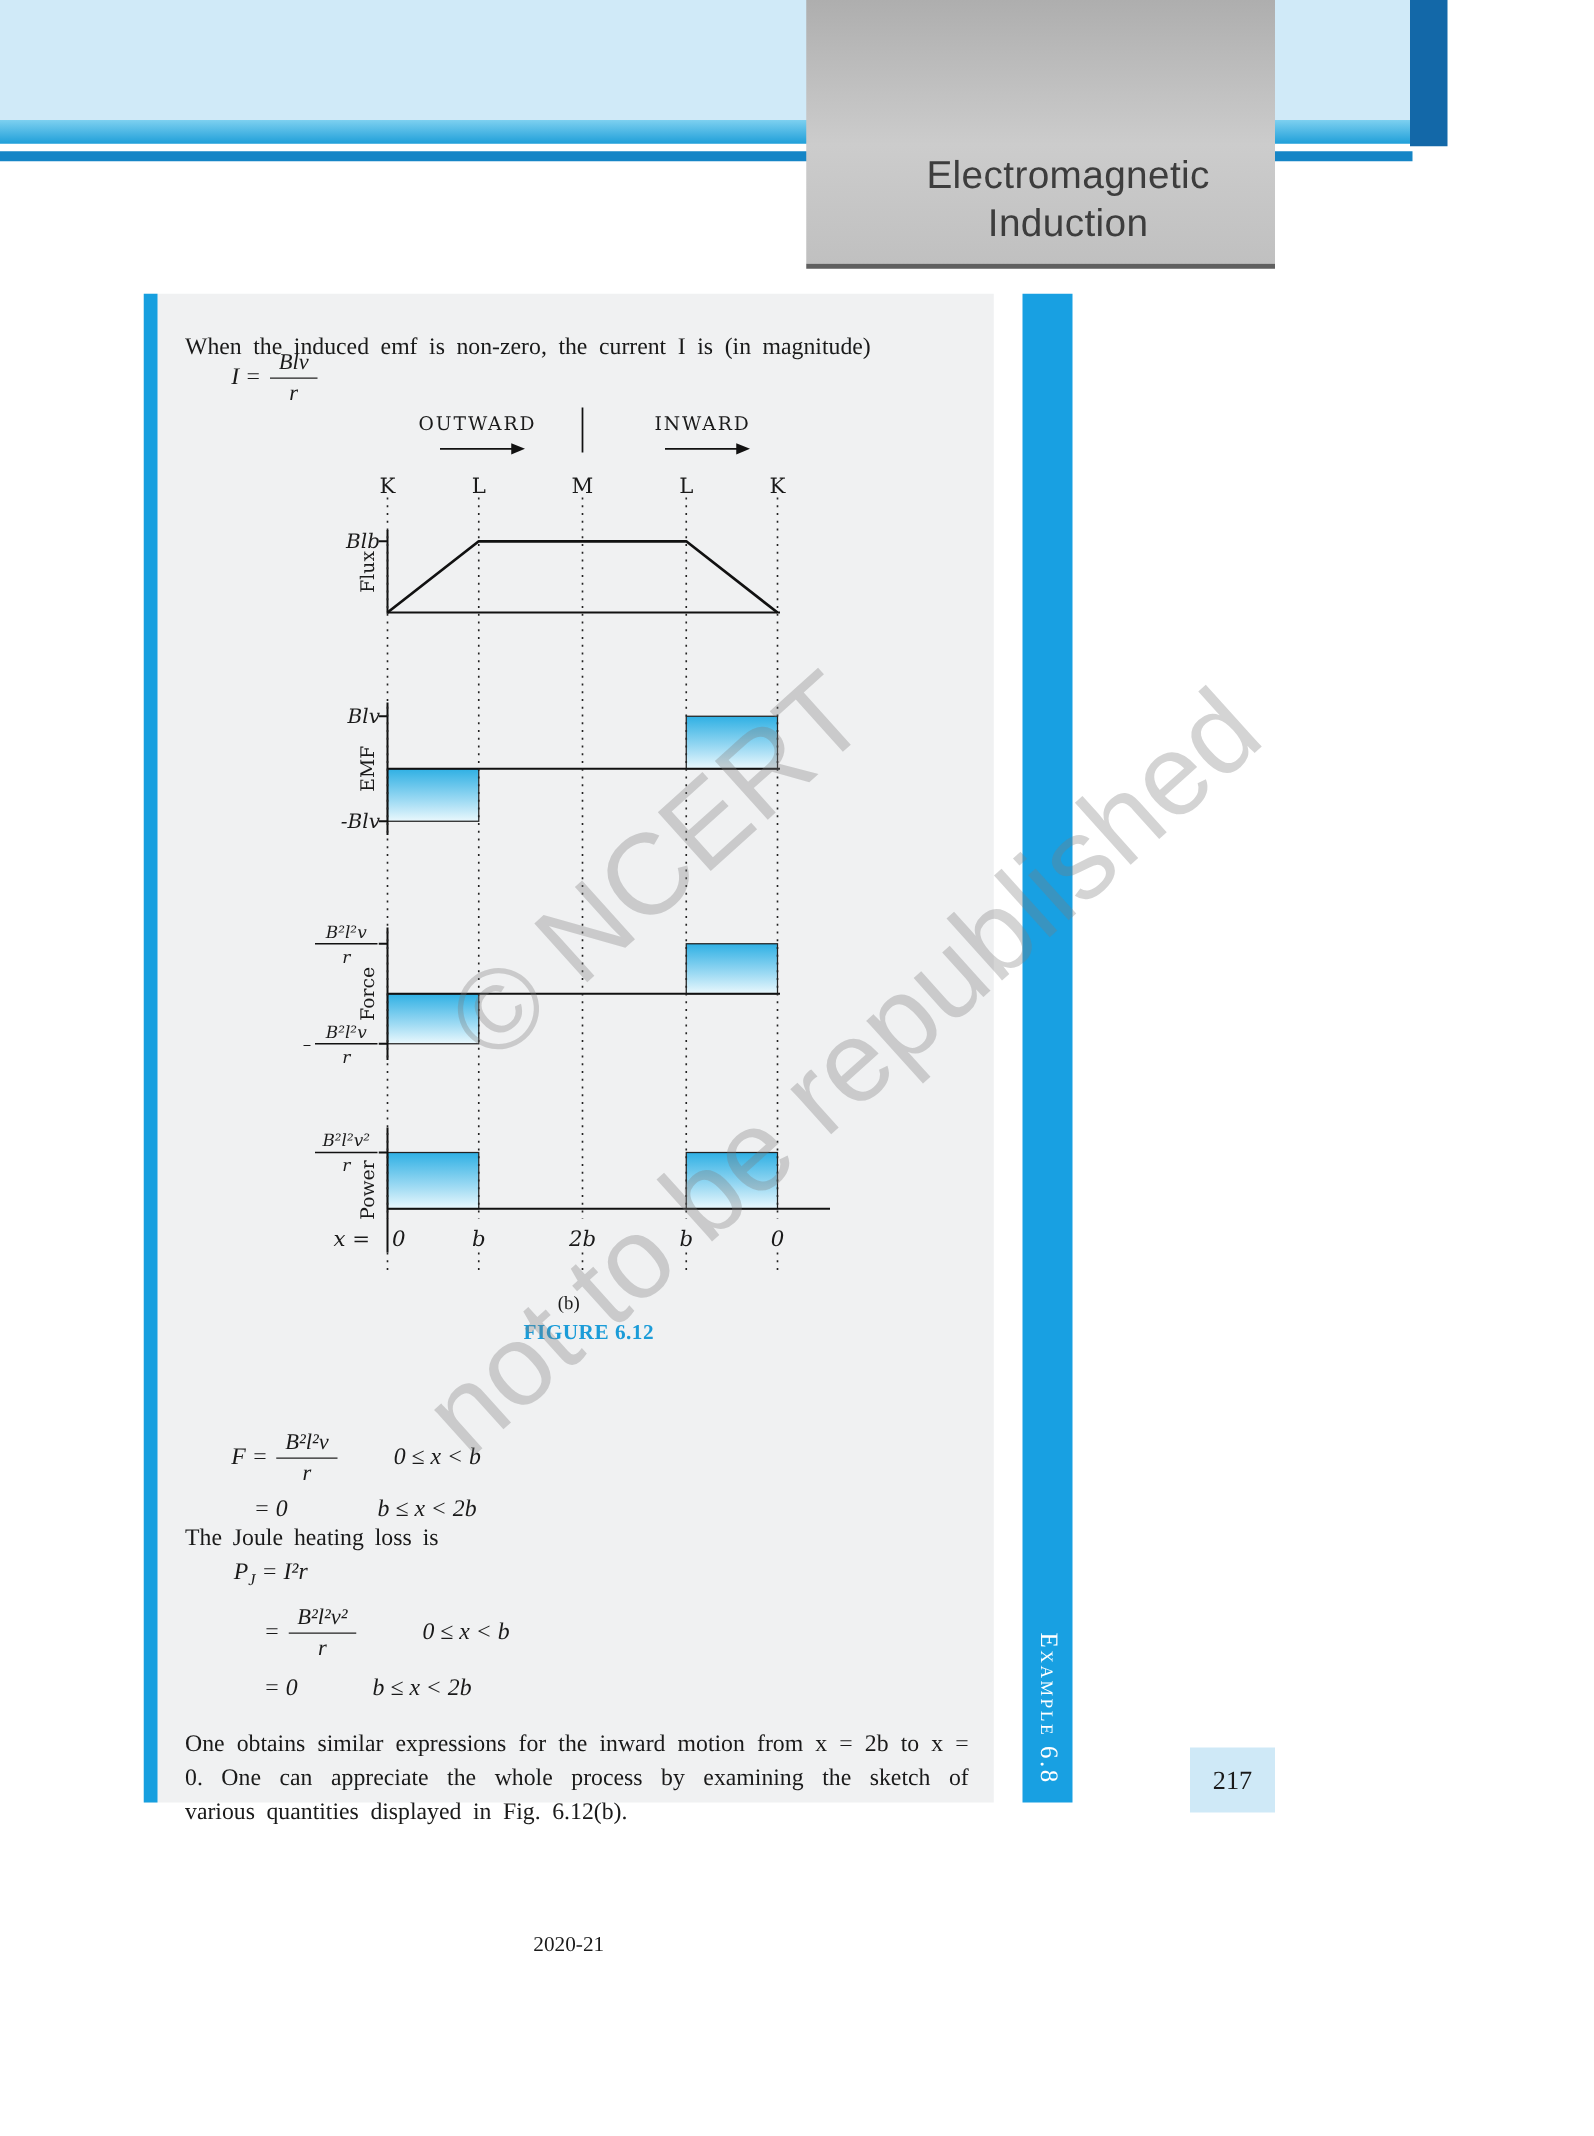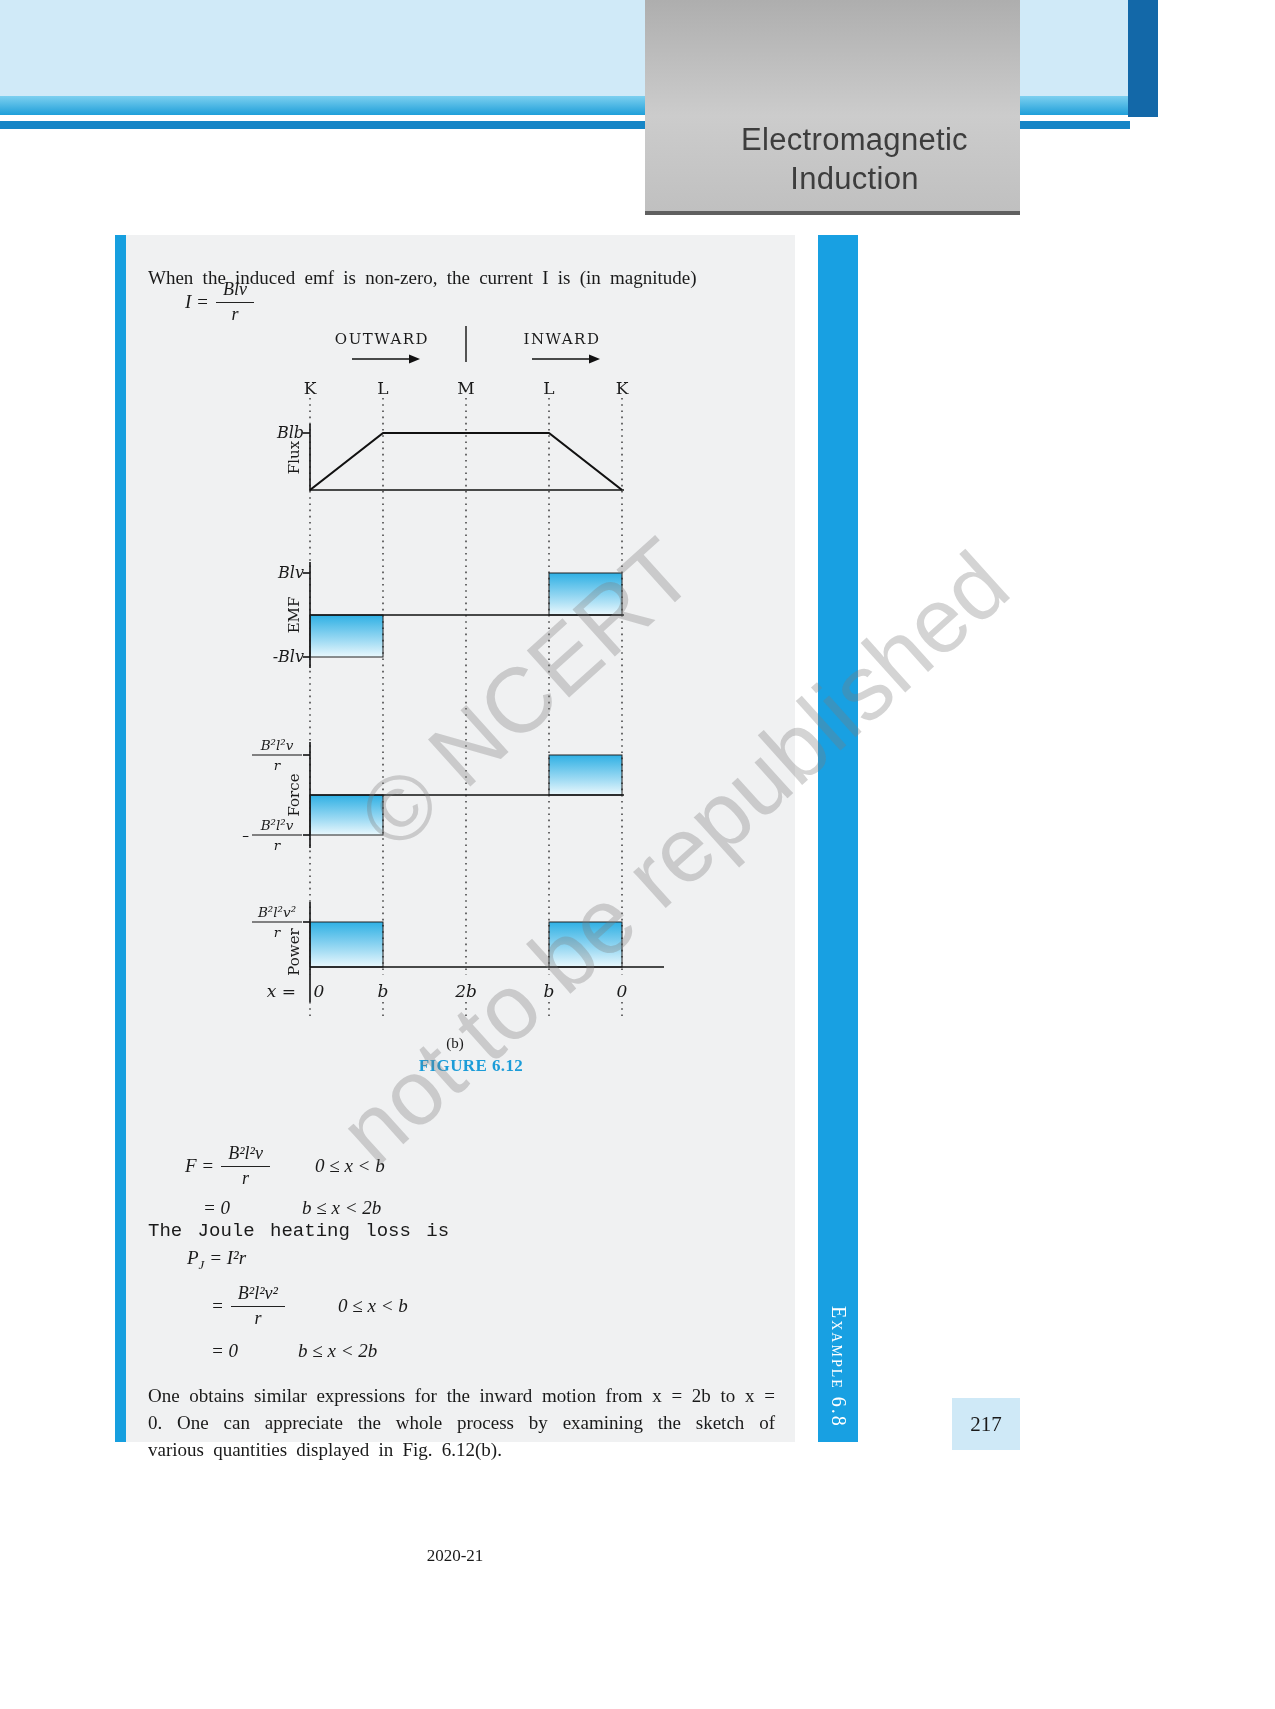--- a/index.html
+++ b/index.html
@@ -18,21 +18,21 @@
   .chapter-title{font-family:"Liberation Sans",sans-serif;font-size:31px;line-height:1.28;
                  color:#3d3d3d;text-align:center;padding-bottom:12px;letter-spacing:.3px;margin-left:44px;}
 
   
   .content-panel{position:absolute;left:115px;top:235px;width:680px;height:1207px;background:#f0f1f2;z-index:1;}
   .left-strip{position:absolute;left:0;top:0;width:11px;height:100%;background:#169fdf;}
   .para{position:absolute;font-size:19px;line-height:1.43;text-align:justify;word-spacing:4.5px;}
   #intro{left:33px;top:10px;width:622px;}
   #para-force{left:33px;top:852px;width:627px;}
   #para-final{left:33px;top:1128px;width:627px;}
-  #joule-intro{position:absolute;left:33px;top:985px;font-size:19px;word-spacing:4px;font-family:Liberation Mono, monospace;}
+  #joule-intro{position:absolute;left:33px;top:985px;font-size:19px;word-spacing:4px;}
   .math{font-style:italic;}
   .formula-row{position:absolute;display:flex;align-items:center;font-size:19px;}
   .formula-line{position:absolute;font-size:19px;}
   #formula-current{left:70px;top:44px;}
   #formula-f{left:70px;top:908px;}
   #formula-f0{left:88px;top:962px;}
   #formula-pj{left:72px;top:1012px;}
   #formula-pj sub{font-size:13px;}
   #formula-j{left:96px;top:1048px;}
   #formula-j0{left:96px;top:1105px;}

